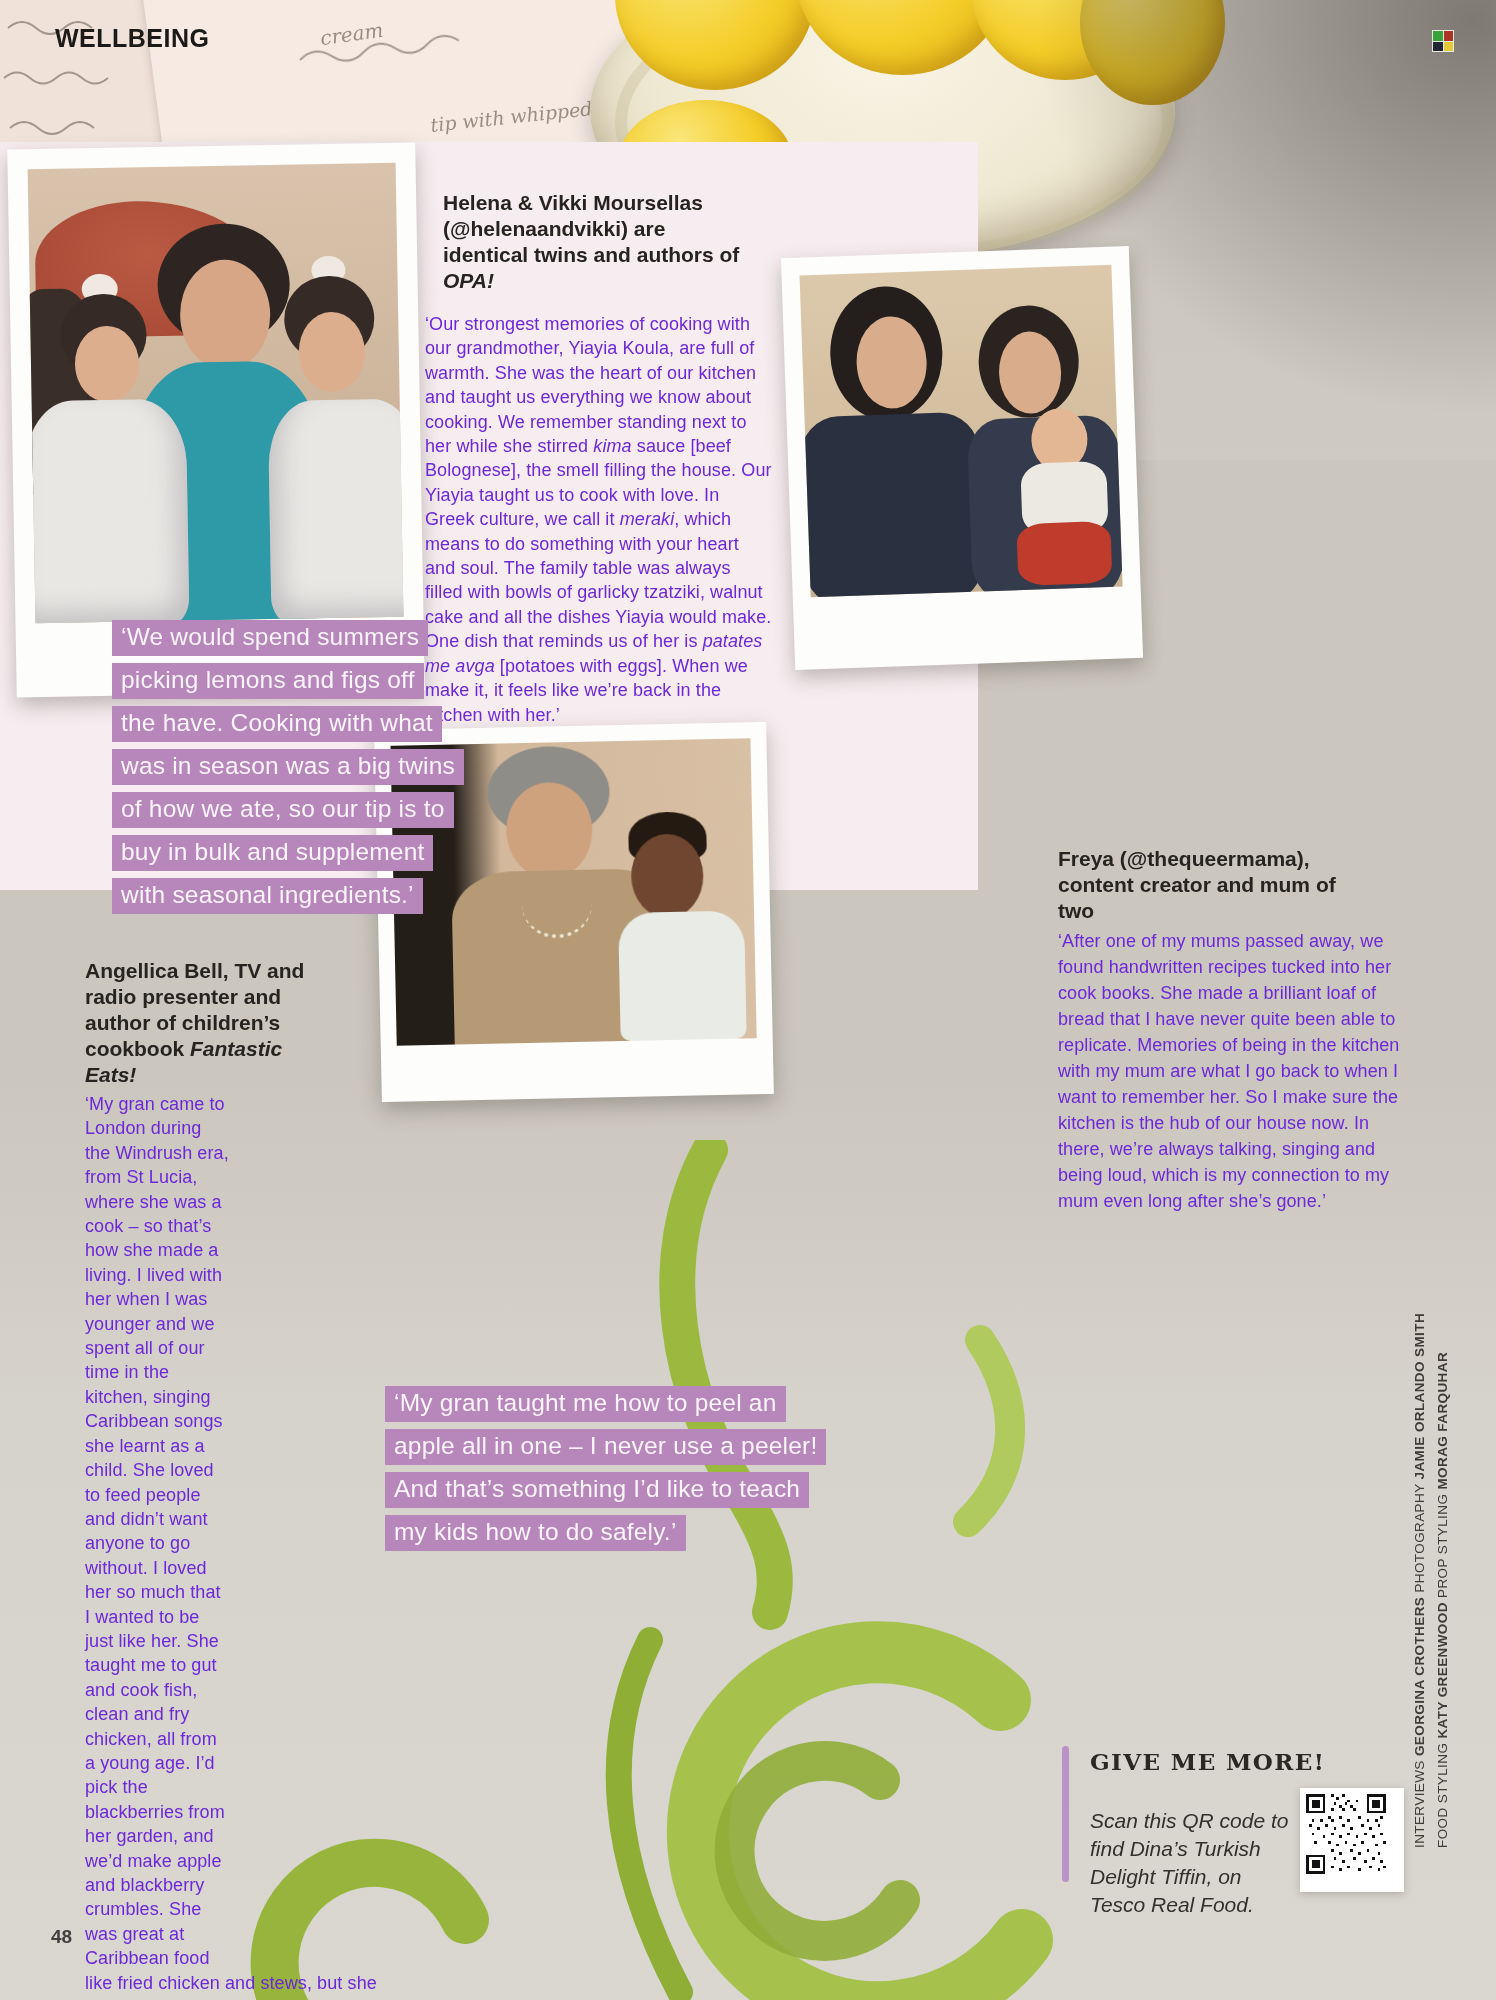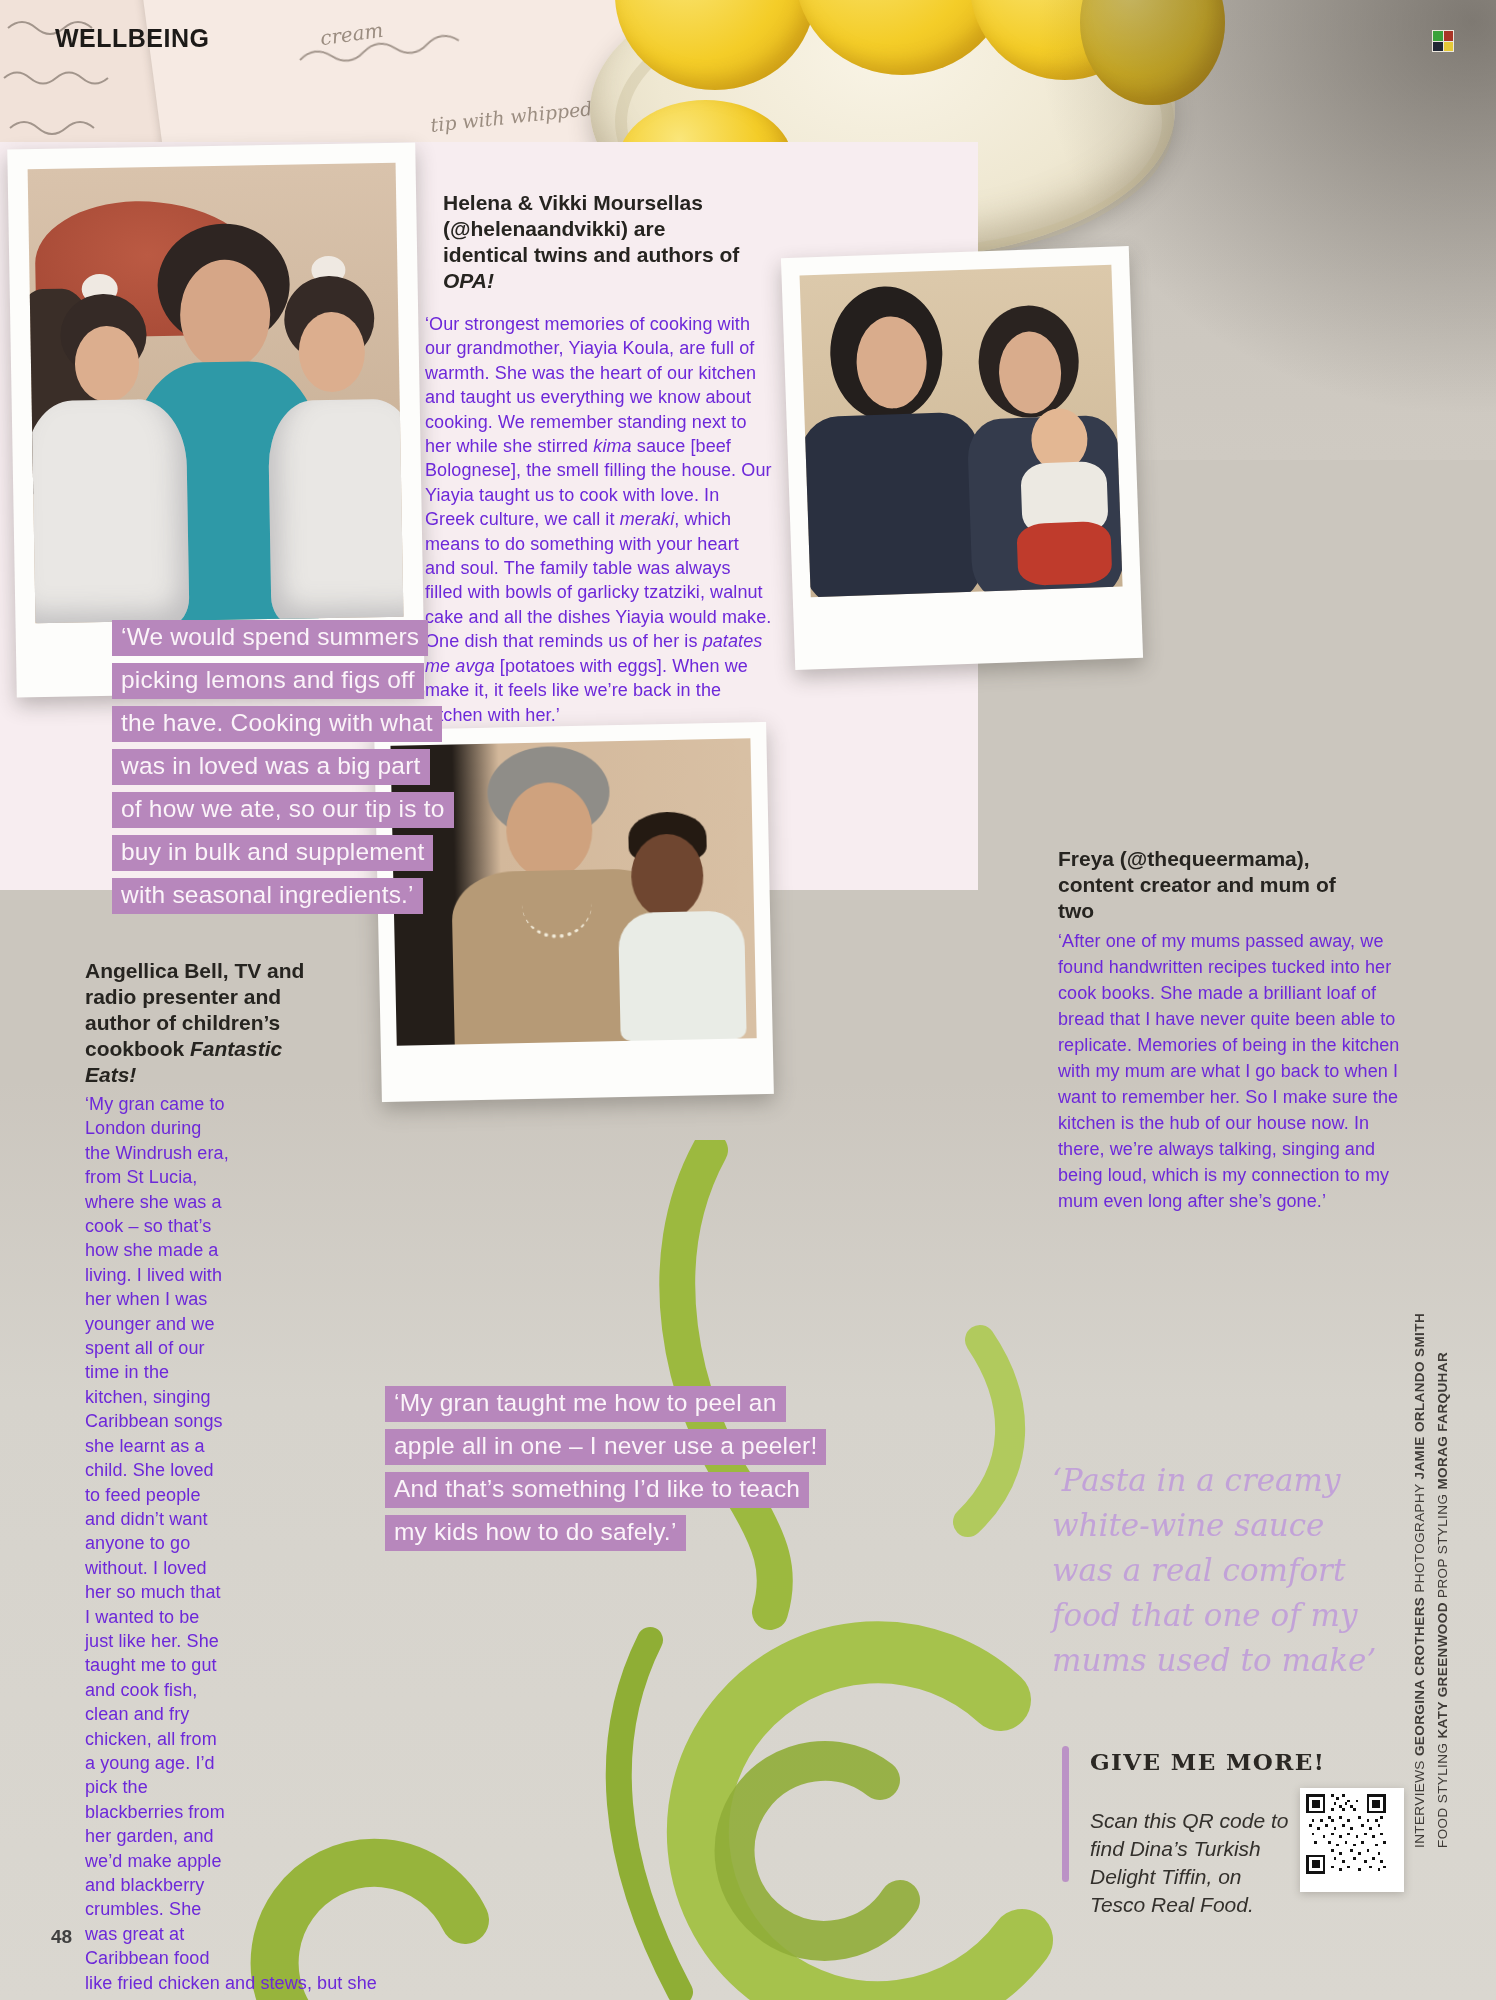--- a/index.html
+++ b/index.html
@@ -190,21 +190,21 @@
 
   <div class="abs col-helena">
     <h2 class="profile-heading" style="margin:18px;"><span>Helena &amp; Vikki Moursellas (@helenaandvikki) are identical twins and authors of </span><span style="font-style: italic;">OPA!</span></h2>
     <p class="profile-body"><span>‘Our strongest memories of cooking with our grandmother, Yiayia Koula, are full of warmth. She was the heart of our kitchen and taught us everything we know about cooking. We remember standing next to her while she stirred </span><span style="font-style: italic;">kima</span><span> sauce [beef Bolognese], the smell filling the house. Our Yiayia taught us to cook with love. In Greek culture, we call it </span><span style="font-style: italic;">meraki</span><span>, which means to do something with your heart and soul. The family table was always filled with bowls of garlicky tzatziki, walnut cake and all the dishes Yiayia would make. One dish that reminds us of her is </span><span style="font-style: italic;">patates me avga</span><span> [potatoes with eggs]. When we make it, it feels like we’re back in the kitchen with her.’</span></p>
   </div>
 
   <div class="abs q-summers">
     <div class="hl-line">‘We would spend summers</div>
     <div class="hl-line">picking lemons and figs off</div>
     <div class="hl-line">the have. Cooking with what</div>
-    <div class="hl-line">was in loved was a big part</div>
+    <div class="hl-line">was in season was a big twins</div>
     <div class="hl-line">of how we ate, so our tip is to</div>
     <div class="hl-line">buy in bulk and supplement</div>
     <div class="hl-line">with seasonal ingredients.’</div>
   </div>
 
   <div class="abs col-angellica">
     <h2 class="profile-heading" style="margin:0;width:250px;"><span>Angellica Bell, TV and radio presenter and author of children’s cookbook </span><span style="font-style: italic;">Fantastic Eats!</span></h2>
     <p class="profile-body"><span class="peel-spacer"></span><span>‘My gran came to London during the Windrush era, from St Lucia, where she was a cook – so that’s how she made a living. I lived with her when I was younger and we spent all of our time in the kitchen, singing Caribbean songs she learnt as a child. She loved to feed people and didn’t want anyone to go without. I loved her so much that I wanted to be just like her. She taught me to gut and cook fish, clean and fry chicken, all from a young age. I’d pick the blackberries from her garden, and we’d make apple and blackberry crumbles. She was great at Caribbean food like fried chicken and stews, but she also did a great British roast – she brought both cultures together in her cooking.’</span></p>
   </div>
 
@@ -213,21 +213,20 @@
     <p class="profile-body" style="line-height:26px;">‘After one of my mums passed away, we found handwritten recipes tucked into her cook books. She made a brilliant loaf of bread that I have never quite been able to replicate. Memories of being in the kitchen with my mum are what I go back to when I want to remember her. So I make sure the kitchen is the hub of our house now. In there, we’re always talking, singing and being loud, which is my connection to my mum even long after she’s gone.’</p>
   </div>
 
   <div class="abs q-gran">
     <div class="hl-line">‘My gran taught me how to peel an</div>
     <div class="hl-line">apple all in one – I never use a peeler!</div>
     <div class="hl-line">And that’s something I’d like to teach</div>
     <div class="hl-line">my kids how to do safely.’</div>
   </div>
 
-  <div class="abs script-quote">‘Pasta in a creamy white-wine sauce was a real comfort food that one of my mums used to make’</div>
 
   <div class="abs give-bar"></div>
   <div class="abs give-title">GIVE ME MORE!</div>
   <div class="abs give-body">Scan this QR code to find Dina’s Turkish Delight Tiffin, on Tesco Real Food.</div>
   <div class="abs qr">
     <svg viewBox="0 0 29 29" shape-rendering="crispEdges">
       <rect x="0" y="0" width="29" height="29" fill="#ffffff"></rect>
       <g fill="#111111">
         <rect x="0" y="0" width="7" height="7"></rect>
           <rect x="22" y="0" width="7" height="7"></rect>

